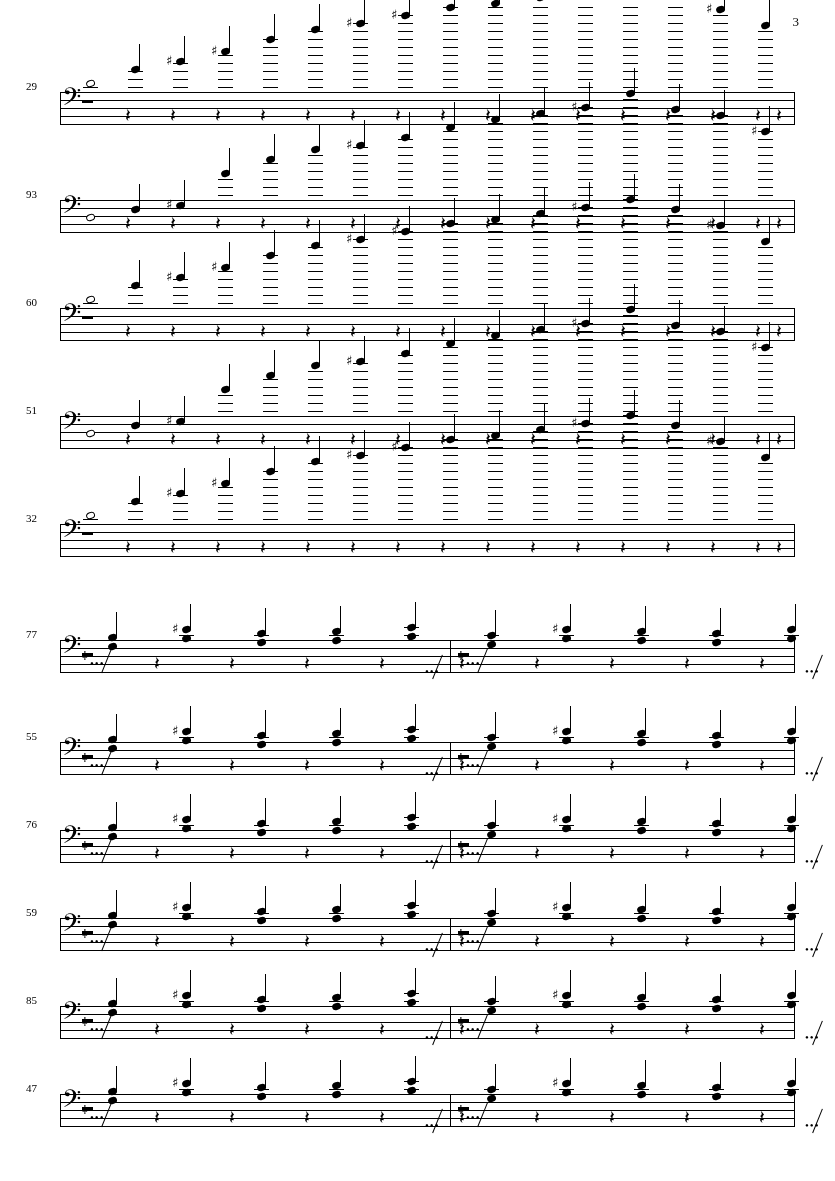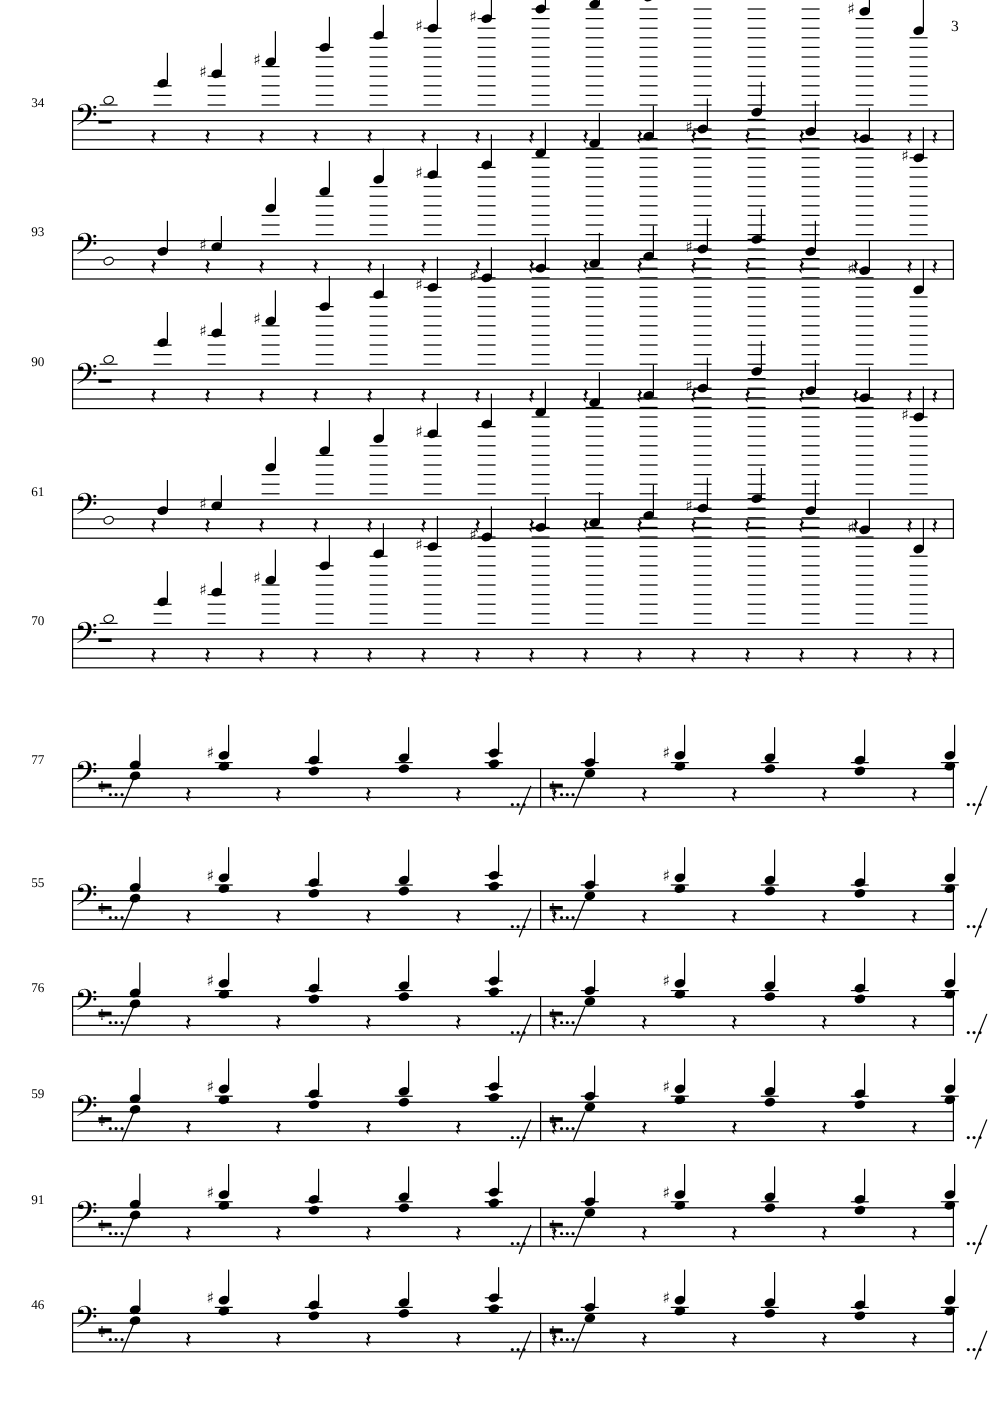--- a/index.html
+++ b/index.html
@@ -53,21 +53,21 @@
 </style>
 </head>
 <body>
 
 <div class="page">
 
   <div class="page-number">3</div>
 
   <div id="systems-root">
       <div class="system" style="top: 92px;">
-        <div class="meas-num" style="left: 26px; top: -12px;">34</div>
+        <div class="meas-num" style="left: 26px; top: -12px;">29</div>
         <div class="staff" style="top: 0px;">
           <div class="ln"></div>
           <div class="ln"></div>
           <div class="ln"></div>
           <div class="ln"></div>
           <div class="ln"></div>
           <div class="clef">𝄢</div>
           <div class="barline" style="left: 0px;"></div>
           <div class="barline" style="left: 734px;"></div>
           <div class="rest-whole" style="left: 22px; top: 7.5px;"></div>
@@ -486,21 +486,21 @@
             <div class="ledger" style="top: -69px; left: -3px;"></div>
             <div class="head" style="left: 0px; top: -72px;"></div>
             <div class="stem" style="left: 8px; top: -94px; height: 26px;"></div>
             <div class="acc" style="left: -10px; top: -76px;">♯</div>
           </div>
           <div class="rest-q" style="left: 695px; top: 14px;">𝄽</div>
           <div class="rest-q" style="left: 716px; top: 14px;">𝄽</div>
         </div>
       </div>
       <div class="system" style="top: 308px;">
-        <div class="meas-num" style="left: 26px; top: -12px;">90</div>
+        <div class="meas-num" style="left: 26px; top: -12px;">60</div>
         <div class="staff" style="top: 0px;">
           <div class="ln"></div>
           <div class="ln"></div>
           <div class="ln"></div>
           <div class="ln"></div>
           <div class="ln"></div>
           <div class="clef">𝄢</div>
           <div class="barline" style="left: 0px;"></div>
           <div class="barline" style="left: 734px;"></div>
           <div class="rest-whole" style="left: 22px; top: 7.5px;"></div>
@@ -723,21 +723,21 @@
             <div class="ledger" style="top: -53px; left: -3px;"></div>
             <div class="ledger" style="top: -61px; left: -3px;"></div>
             <div class="head" style="left: 0px; top: -70px;"></div>
             <div class="stem" style="left: 8px; top: -92px; height: 26px;"></div>
           </div>
           <div class="rest-q" style="left: 695px; top: 14px;">𝄽</div>
           <div class="rest-q" style="left: 716px; top: 14px;">𝄽</div>
         </div>
       </div>
       <div class="system" style="top: 416px;">
-        <div class="meas-num" style="left: 26px; top: -12px;">61</div>
+        <div class="meas-num" style="left: 26px; top: -12px;">51</div>
         <div class="staff" style="top: 0px;">
           <div class="ln"></div>
           <div class="ln"></div>
           <div class="ln"></div>
           <div class="ln"></div>
           <div class="ln"></div>
           <div class="clef">𝄢</div>
           <div class="barline" style="left: 0px;"></div>
           <div class="barline" style="left: 734px;"></div>
           <div class="note" style="left: 26px; top: 0px;">
@@ -934,21 +934,21 @@
             <div class="ledger" style="top: -69px; left: -3px;"></div>
             <div class="head" style="left: 0px; top: -72px;"></div>
             <div class="stem" style="left: 8px; top: -94px; height: 26px;"></div>
             <div class="acc" style="left: -10px; top: -76px;">♯</div>
           </div>
           <div class="rest-q" style="left: 695px; top: 14px;">𝄽</div>
           <div class="rest-q" style="left: 716px; top: 14px;">𝄽</div>
         </div>
       </div>
       <div class="system" style="top: 524px;">
-        <div class="meas-num" style="left: 26px; top: -12px;">70</div>
+        <div class="meas-num" style="left: 26px; top: -12px;">32</div>
         <div class="staff" style="top: 0px;">
           <div class="ln"></div>
           <div class="ln"></div>
           <div class="ln"></div>
           <div class="ln"></div>
           <div class="ln"></div>
           <div class="clef">𝄢</div>
           <div class="barline" style="left: 0px;"></div>
           <div class="barline" style="left: 734px;"></div>
           <div class="rest-whole" style="left: 22px; top: 7.5px;"></div>
@@ -1563,21 +1563,21 @@
           <div class="dotgroup" style="left: 745px; top: 26px;">•••</div>
           <div class="slash" style="left: 757px; top: 14px;"></div>
           <div class="rest-half" style="left: 398px; top: 12.5px;"></div>
           <div class="dotgroup" style="left: 406px; top: 18px;">•••</div>
           <div class="slash" style="left: 422px; top: 8px;"></div>
           <div class="tinyrest" style="left: 398px; top: 10px;">⸸</div>
           <div class="barline" style="left: 390px;"></div>
         </div>
       </div>
       <div class="system" style="top: 1006px;">
-        <div class="meas-num" style="left: 26px; top: -12px;">91</div>
+        <div class="meas-num" style="left: 26px; top: -12px;">85</div>
         <div class="staff" style="top: 0px;">
           <div class="ln"></div>
           <div class="ln"></div>
           <div class="ln"></div>
           <div class="ln"></div>
           <div class="ln"></div>
           <div class="clef">𝄢</div>
           <div class="barline" style="left: 0px;"></div>
           <div class="barline" style="left: 734px;"></div>
           <div class="rest-half" style="left: 22px; top: 12.5px;"></div>
@@ -1661,21 +1661,21 @@
           <div class="dotgroup" style="left: 745px; top: 26px;">•••</div>
           <div class="slash" style="left: 757px; top: 14px;"></div>
           <div class="rest-half" style="left: 398px; top: 12.5px;"></div>
           <div class="dotgroup" style="left: 406px; top: 18px;">•••</div>
           <div class="slash" style="left: 422px; top: 8px;"></div>
           <div class="tinyrest" style="left: 398px; top: 10px;">⸸</div>
           <div class="barline" style="left: 390px;"></div>
         </div>
       </div>
       <div class="system" style="top: 1094px;">
-        <div class="meas-num" style="left: 26px; top: -12px;">46</div>
+        <div class="meas-num" style="left: 26px; top: -12px;">47</div>
         <div class="staff" style="top: 0px;">
           <div class="ln"></div>
           <div class="ln"></div>
           <div class="ln"></div>
           <div class="ln"></div>
           <div class="ln"></div>
           <div class="clef">𝄢</div>
           <div class="barline" style="left: 0px;"></div>
           <div class="barline" style="left: 734px;"></div>
           <div class="rest-half" style="left: 22px; top: 12.5px;"></div>

